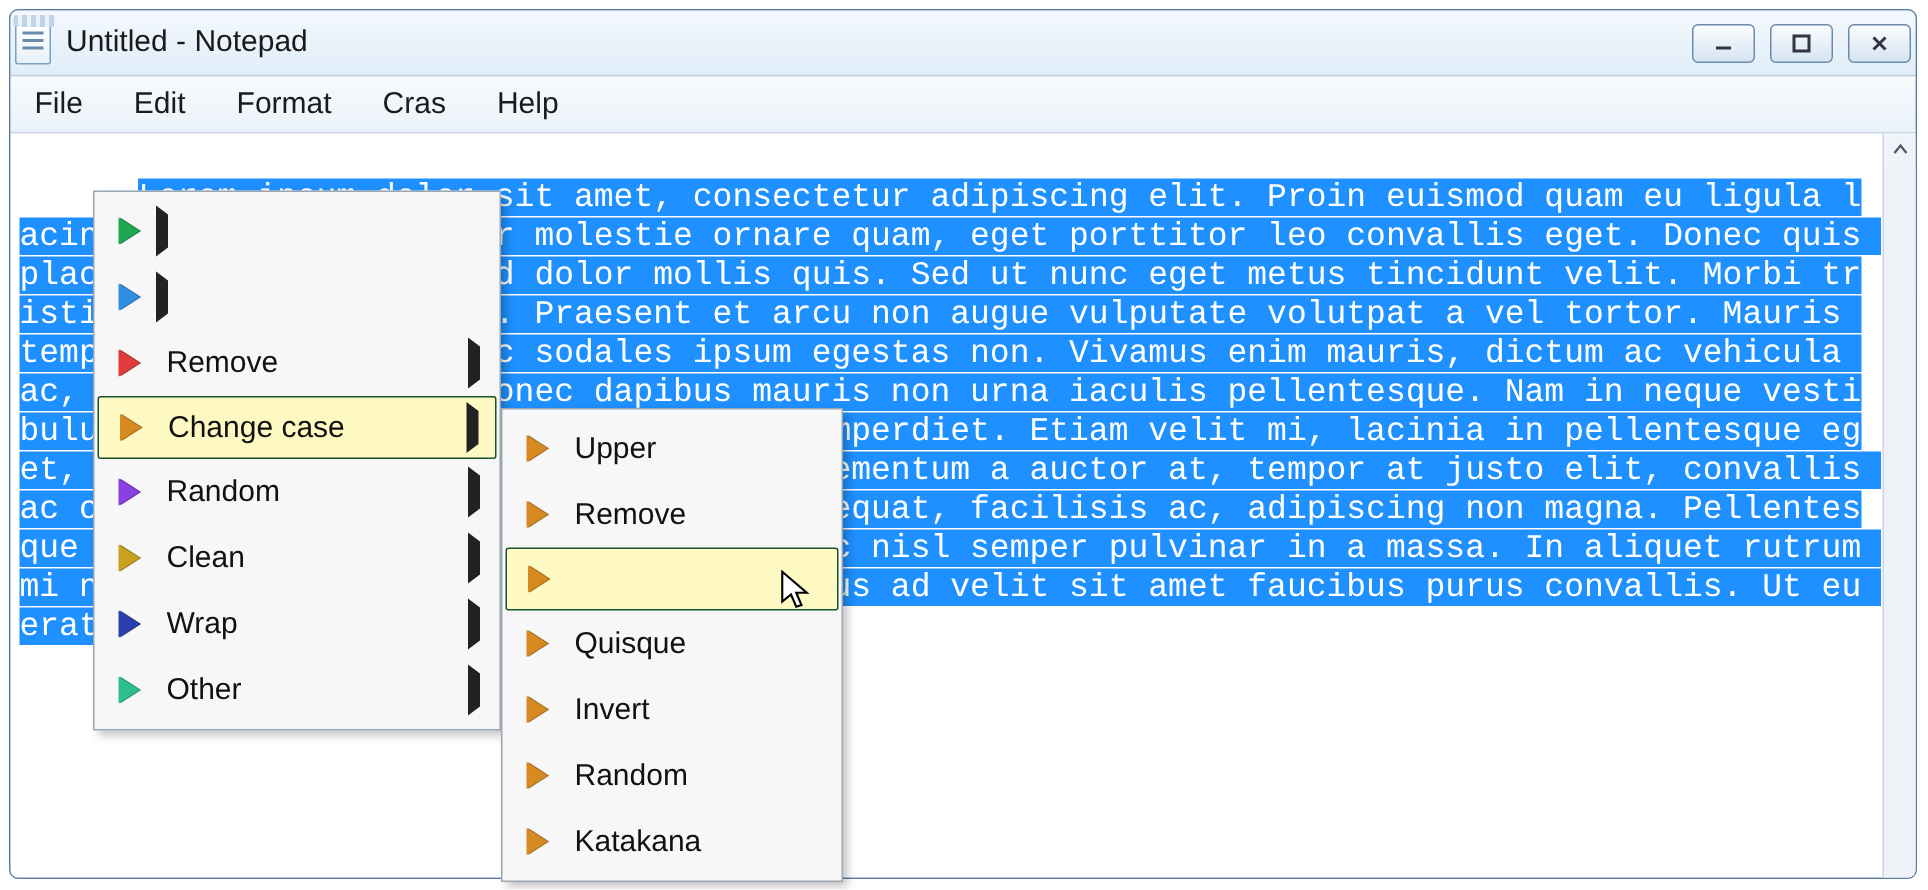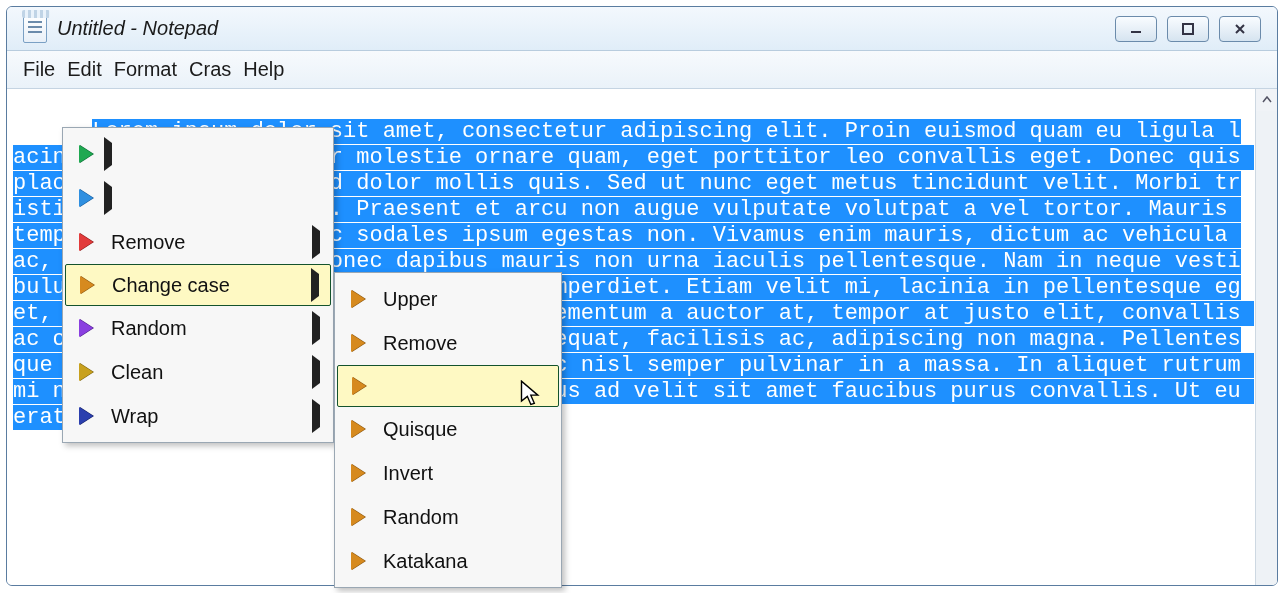--- a/index.html
+++ b/index.html
@@ -19,24 +19,23 @@
     border: 1px solid #5a7ca0;
     border-radius: 6px;
     background: linear-gradient(#eaf3fb, #dce9f5);
     box-shadow: 0 0 0 1px rgba(255,255,255,0.6) inset;
     overflow: hidden;
   }
   .titlebar {
     height: 44px;
     display: flex;
     align-items: center;
-    padding: 0 16px;
+    padding: 0 3px;
     background: linear-gradient(#f3f8fd, #e0edf8);
     border-bottom: 1px solid #b8ccde;
-    font-style: italic;
   }
   .app-icon {
     width: 24px; height: 28px;
     margin-right: 10px;
     background: linear-gradient(#fff, #e8f0f8);
     border: 1px solid #7aa0c4;
     border-radius: 2px;
     position: relative;
   }
   .app-icon::before {
@@ -60,20 +59,21 @@
     border-radius:4px;
     background: linear-gradient(#f9fcff,#d6e4f0);
     display:flex; align-items:center; justify-content:center;
     font-size:14px; color:#334;
   }
   .win-btn svg { width:14px; height:14px; }
   .menubar {
     height: 38px;
     display:flex; align-items:center;
     padding: 0 10px;
+    gap: 22px;
     background: linear-gradient(#f7fafd,#eaf2f9);
     border-bottom: 1px solid #c5d4e2;
     font-size: 20px;
     color:#1b1b1b;
   }
   .menubar .menu-item { padding: 4px 6px; cursor:default; }
   .content-area {
     position:relative;
     background:#fff;
     height: calc(100% - 82px);
@@ -242,20 +242,27 @@
       <span class="label">Clean</span>
       <span class="sub-arrow"><span class="caret"></span></span>
     </div>
     <div class="ctx-row">
       <span class="tri-icon">
         <span class="tri navy"></span>
       </span>
       <span class="label">Wrap</span>
       <span class="sub-arrow"><span class="caret"></span></span>
     </div>
+    <div class="ctx-row">
+      <span class="tri-icon">
+        <span class="tri mint"></span>
+      </span>
+      <span class="label">Other</span>
+      <span class="sub-arrow"><span class="caret"></span></span>
+    </div>
   </div>
 
 <div class="ctxmenu menu2" id="menu2">
     <div class="ctx-row">
       <span class="tri-icon">
         <span class="tri orange"></span>
       </span>
       <span class="label">Upper</span>
     </div>
     <div class="ctx-row">

